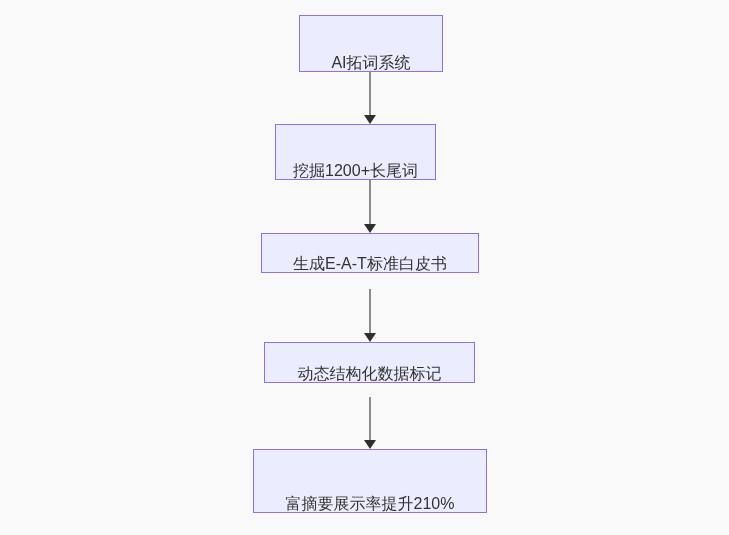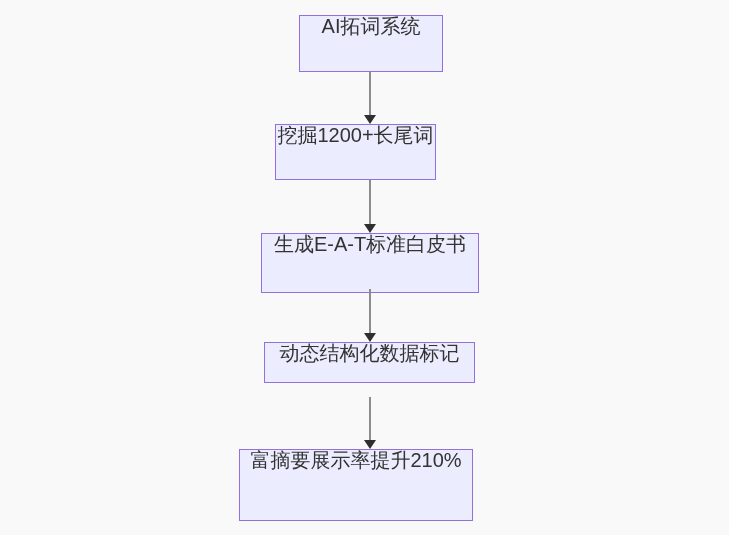--- a/index.html
+++ b/index.html
@@ -17,24 +17,24 @@
   .canvas {
     position: absolute;
     inset: 0;
   }
   .node {
     position: absolute;
     box-sizing: border-box;
     background: var(--node-fill, #ececff);
     border: 1.5px solid var(--node-stroke, #9370db);
     display: flex;
-    align-items: flex-start;
+    align-items: flex-end;
     justify-content: center;
     color: var(--text, #333333);
-    font-size: 20px;
+    font-size: 16px;
     line-height: 1;
     text-align: center;
     white-space: nowrap;
   }
   .edge {
     position: absolute;
     width: 14px;
     display: flex;
     flex-direction: column;
     align-items: center;
@@ -69,35 +69,35 @@
 
   <div class="node" style="left:275px; top:124px; width:161px; height:56px">
     <span>挖掘1200+长尾词</span>
   </div>
 
   <div class="edge" style="left:363px; top:180px; height:53px">
     <span class="line"></span>
     <span class="head"></span>
   </div>
 
-  <div class="node" style="left:261px; top:233px; width:218px; height:60px">
+  <div class="node" style="left:261px; top:233px; width:218px; height:40px">
     <span>生成E-A-T标准白皮书</span>
   </div>
 
   <div class="edge" style="left:363px; top:289px; height:53px">
     <span class="line"></span>
     <span class="head"></span>
   </div>
 
   <div class="node" style="left:264px; top:342px; width:211px; height:41px">
     <span>动态结构化数据标记</span>
   </div>
 
   <div class="edge" style="left:363px; top:397px; height:52px">
     <span class="line"></span>
     <span class="head"></span>
   </div>
 
-  <div class="node" style="left:239px; top:449px; width:234px; height:72px">
+  <div class="node" style="left:253px; top:449px; width:234px; height:64px">
     <span>富摘要展示率提升210%</span>
   </div>
 
 </div>
 
 </body></html>

